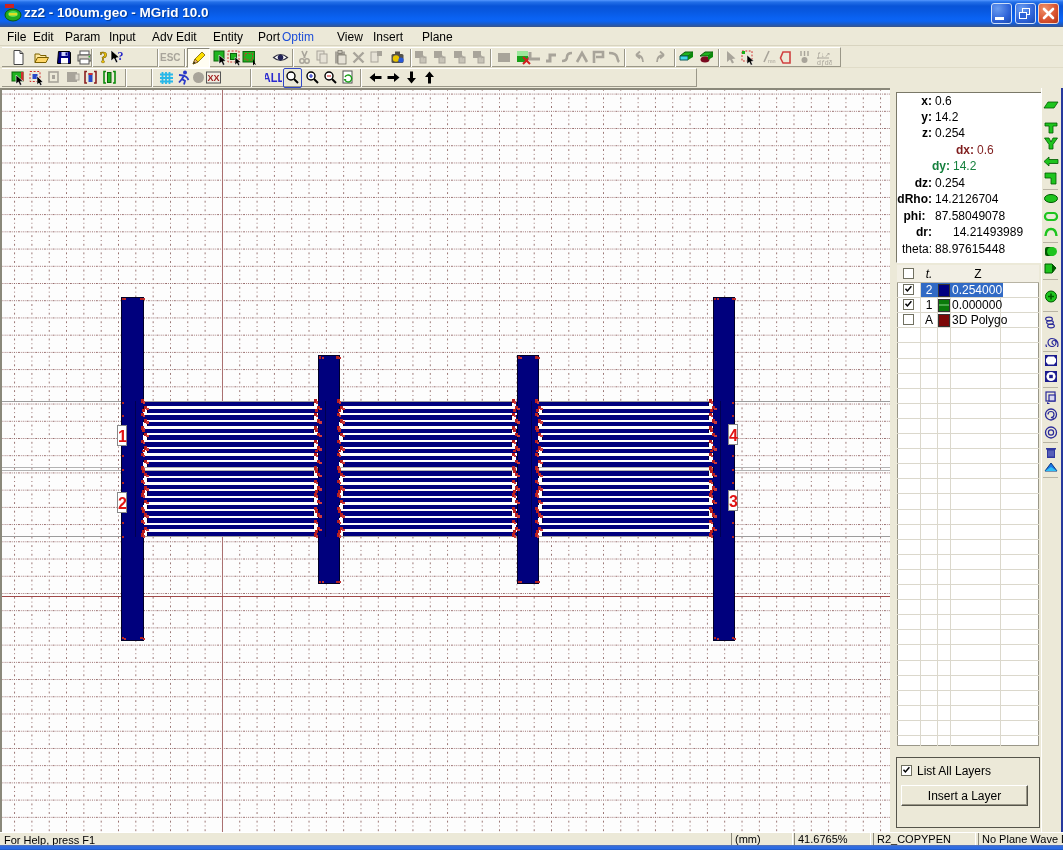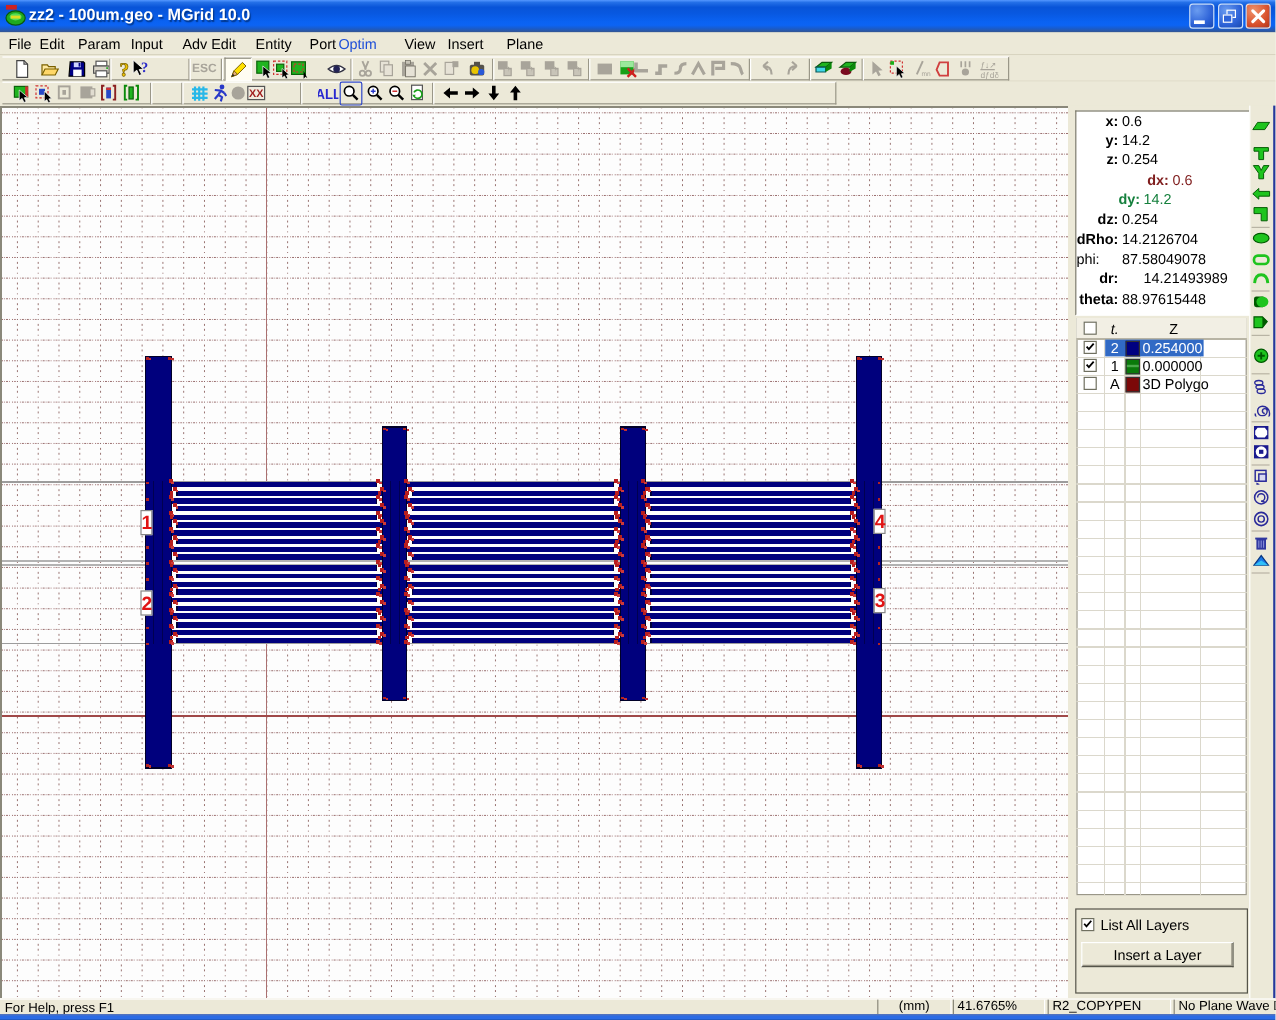--- a/index.html
+++ b/index.html
@@ -1001,23 +1001,23 @@
 <div style="position:absolute;left:728.0px;top:490.0px;width:10px;height:21px;background:#fff;border:1px solid #888;color:#e01414;font:bold 16px/21px 'Liberation Sans',sans-serif;text-align:center;z-index:5">3</div>
 <div style="position:absolute;left:890px;top:88px;width:173px;height:744px;background:#ece9d8"></div>
 <div style="position:absolute;left:896px;top:92px;width:146px;height:171px;background:#fff;border-top:1px solid #7a7868;border-left:1px solid #7a7868;border-right:1px solid #fff;border-bottom:1px solid #fff"></div>
 <div style="position:absolute;left:897px;top:93.5px;width:140px;height:16.45px;font:12px 'Liberation Sans',sans-serif;color:#000;white-space:nowrap"><span style="display:inline-block;width:35px;text-align:right;font-weight:bold">x:</span><span style="margin-left:3px">0.6</span></div>
 <div style="position:absolute;left:897px;top:110.0px;width:140px;height:16.45px;font:12px 'Liberation Sans',sans-serif;color:#000;white-space:nowrap"><span style="display:inline-block;width:35px;text-align:right;font-weight:bold">y:</span><span style="margin-left:3px">14.2</span></div>
 <div style="position:absolute;left:897px;top:126.4px;width:140px;height:16.45px;font:12px 'Liberation Sans',sans-serif;color:#000;white-space:nowrap"><span style="display:inline-block;width:35px;text-align:right;font-weight:bold">z:</span><span style="margin-left:3px">0.254</span></div>
 <div style="position:absolute;left:939px;top:142.8px;width:140px;height:16.45px;font:12px 'Liberation Sans',sans-serif;color:#7f1d1d;white-space:nowrap"><span style="display:inline-block;width:35px;text-align:right;font-weight:bold">dx:</span><span style="margin-left:3px">0.6</span></div>
 <div style="position:absolute;left:915px;top:159.3px;width:140px;height:16.45px;font:12px 'Liberation Sans',sans-serif;color:#15803d;white-space:nowrap"><span style="display:inline-block;width:35px;text-align:right;font-weight:bold">dy:</span><span style="margin-left:3px">14.2</span></div>
 <div style="position:absolute;left:897px;top:175.7px;width:140px;height:16.45px;font:12px 'Liberation Sans',sans-serif;color:#000;white-space:nowrap"><span style="display:inline-block;width:35px;text-align:right;font-weight:bold">dz:</span><span style="margin-left:3px">0.254</span></div>
 <div style="position:absolute;left:897px;top:192.2px;width:140px;height:16.45px;font:12px 'Liberation Sans',sans-serif;color:#000;white-space:nowrap"><span style="display:inline-block;width:35px;text-align:right;font-weight:bold">dRho:</span><span style="margin-left:3px">14.2126704</span></div>
-<div style="position:absolute;left:897px;top:208.6px;width:140px;height:16.45px;font:12px 'Liberation Sans',sans-serif;color:#000;white-space:nowrap"><span style="display:inline-block;width:35px;text-align:left;font-weight:normal">phi:</span><span style="margin-left:3px">87.58049078</span></div>
+<div style="position:absolute;left:897px;top:208.6px;width:140px;height:16.45px;font:12px 'Liberation Sans',sans-serif;color:#000;white-space:nowrap"><span style="display:inline-block;width:35px;text-align:center;font-weight:bold">phi:</span><span style="margin-left:3px">87.58049078</span></div>
 <div style="position:absolute;left:897px;top:225.1px;width:140px;height:16.45px;font:12px 'Liberation Sans',sans-serif;color:#000;white-space:nowrap"><span style="display:inline-block;width:35px;text-align:right;font-weight:bold">dr:</span><span style="margin-left:21px">14.21493989</span></div>
-<div style="position:absolute;left:897px;top:241.5px;width:140px;height:16.45px;font:12px 'Liberation Sans',sans-serif;color:#000;white-space:nowrap"><span style="display:inline-block;width:35px;text-align:right;font-weight:bold">theta:</span><span style="margin-left:3px">88.97615448</span></div>
+<div style="position:absolute;left:897px;top:241.5px;width:140px;height:16.45px;font:12px 'Liberation Sans',sans-serif;color:#000;white-space:nowrap"><span style="display:inline-block;width:35px;text-align:right;font-weight:normal">theta:</span><span style="margin-left:3px">88.97615448</span></div>
 <div style="position:absolute;left:897px;top:265px;width:142px;height:481px;background:#fff;border:1px solid #9a9788"></div>
 <svg width="142" height="481" style="position:absolute;left:897px;top:265px" shape-rendering="crispEdges">
     <rect x="23" y="0" width="1" height="481" fill="#dbd8cc"></rect>
     <rect x="40" y="0" width="1" height="481" fill="#dbd8cc"></rect>
     <rect x="53" y="0" width="1" height="481" fill="#dbd8cc"></rect>
     <rect x="103" y="0" width="1" height="481" fill="#dbd8cc"></rect>
     <rect x="0" y="17.0" width="142" height="1" fill="#dbd8cc"></rect>
     <rect x="0" y="32.1" width="142" height="1" fill="#dbd8cc"></rect>
     <rect x="0" y="47.2" width="142" height="1" fill="#dbd8cc"></rect>
     <rect x="0" y="62.3" width="142" height="1" fill="#dbd8cc"></rect>
@@ -1166,16 +1166,16 @@
 <div style="position:absolute;left:1043px;top:241.5px;width:15px;height:1px;background:#b8b4a4"></div>
 <div style="position:absolute;left:1043px;top:279px;width:15px;height:1px;background:#b8b4a4"></div>
 <div style="position:absolute;left:1043px;top:311px;width:15px;height:1px;background:#b8b4a4"></div>
 <div style="position:absolute;left:1043px;top:351px;width:15px;height:1px;background:#b8b4a4"></div>
 <div style="position:absolute;left:1043px;top:387px;width:15px;height:1px;background:#b8b4a4"></div>
 <div style="position:absolute;left:1043px;top:442px;width:15px;height:1px;background:#b8b4a4"></div>
 <div style="position:absolute;left:1043px;top:477px;width:15px;height:1px;background:#b8b4a4"></div>
 <div style="position:absolute;left:1061px;top:88px;width:2px;height:744px;background:#26389c"></div>
 <div style="position:absolute;left:0;top:832px;width:1063px;height:13px;background:#ece9d8;border-top:1px solid #fff"></div>
 <div style="position:absolute;left:4px;top:834px;font:11px 'Liberation Sans',sans-serif;color:#000">For Help, press F1</div>
-<div style="position:absolute;left:731px;top:833px;width:62px;height:12px;border-left:1px solid #8a887a;border-right:1px solid #fff;font:11px 'Liberation Sans',sans-serif;color:#000;padding-left:17px;overflow:visible;white-space:nowrap">(mm)</div>
+<div style="position:absolute;left:731px;top:833px;width:62px;height:12px;border-left:1px solid #8a887a;border-right:1px solid #fff;font:11px 'Liberation Sans',sans-serif;color:#000;padding-left:3px;overflow:visible;white-space:nowrap">(mm)</div>
 <div style="position:absolute;left:794px;top:833px;width:77px;height:12px;border-left:1px solid #8a887a;border-right:1px solid #fff;font:11px 'Liberation Sans',sans-serif;color:#000;padding-left:3px;overflow:visible;white-space:nowrap">41.6765%</div>
 <div style="position:absolute;left:873px;top:833px;width:103px;height:12px;border-left:1px solid #8a887a;border-right:1px solid #fff;font:11px 'Liberation Sans',sans-serif;color:#000;padding-left:3px;overflow:visible;white-space:nowrap">R2_COPYPEN</div>
 <div style="position:absolute;left:978px;top:833px;width:95px;height:12px;border-left:1px solid #8a887a;border-right:1px solid #fff;font:11px 'Liberation Sans',sans-serif;color:#000;padding-left:3px;overflow:visible;white-space:nowrap">No Plane Wave Defin</div>
 <div style="position:absolute;left:0;top:845px;width:1063px;height:5px;background:linear-gradient(180deg,#5a74b4 0,#2b6be4 2px,#2b6be4 4px,#1a50b0 5px)"></div>
 </body></html>

